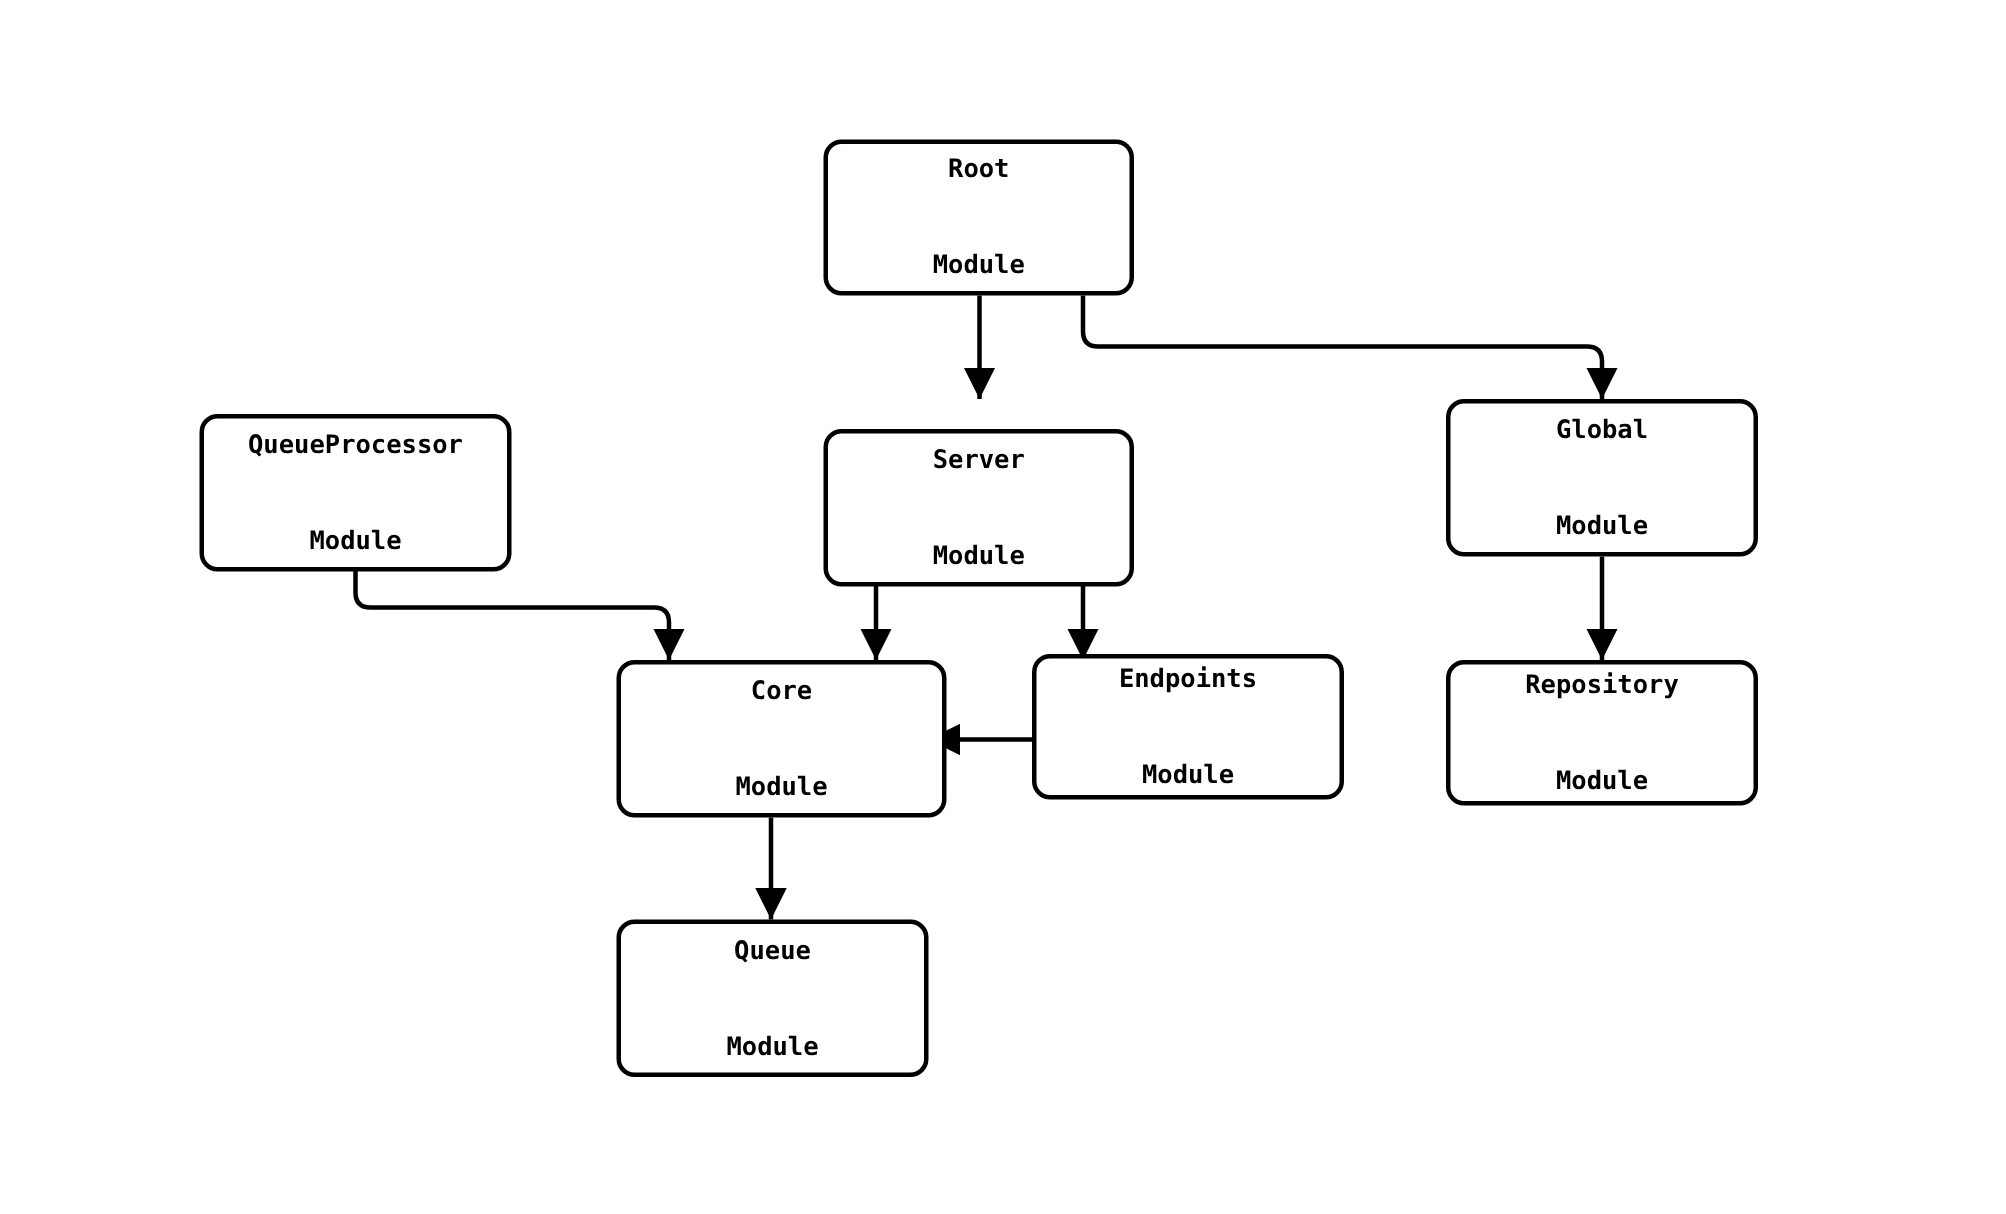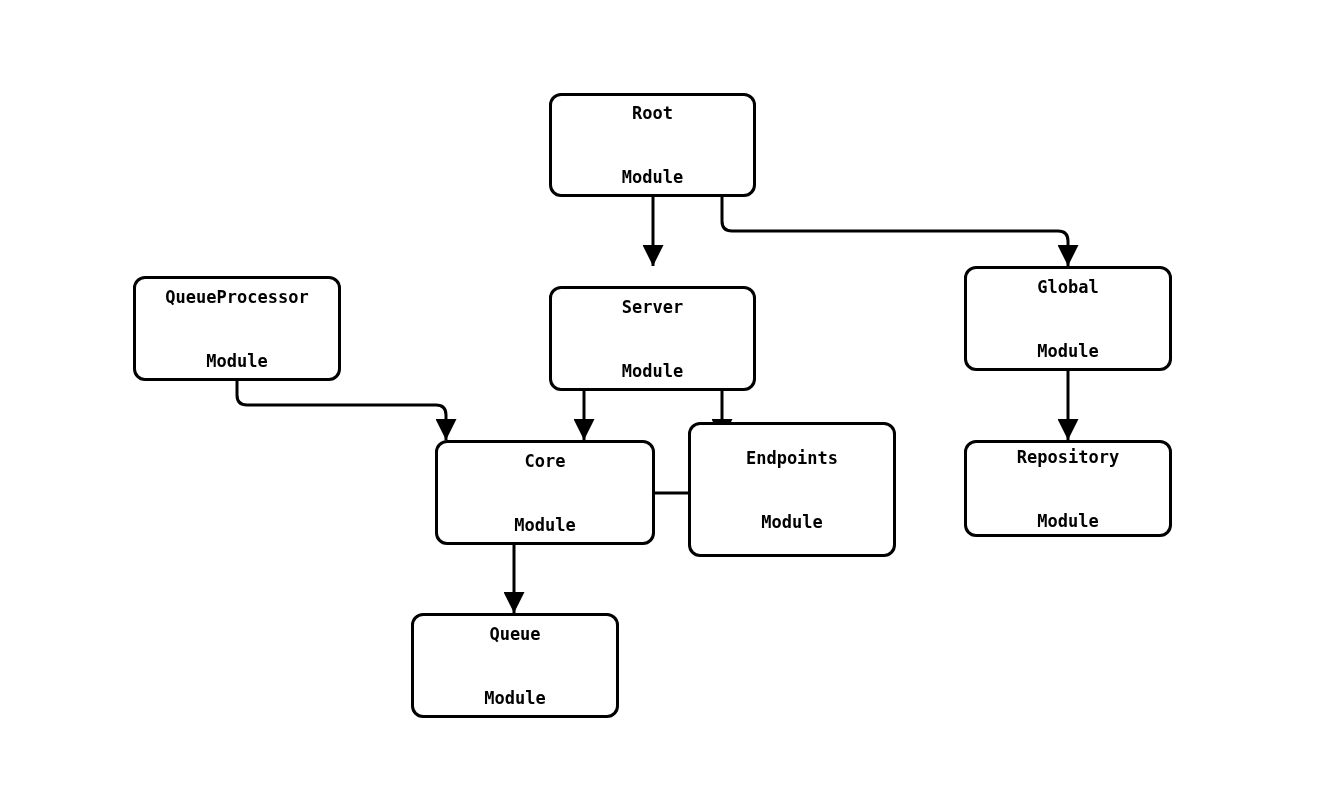--- a/index.html
+++ b/index.html
@@ -71,25 +71,25 @@
       <div class="line">Module</div>
     </div>
     <div class="node" style="left: 549px; top: 266px; width: 207px; height: 105px; margin-top: 20px;">
       <div class="line">Server</div>
       <div class="line">Module</div>
     </div>
     <div class="node" style="left: 964px; top: 266px; width: 208px; height: 105px;">
       <div class="line">Global</div>
       <div class="line">Module</div>
     </div>
-    <div class="node" style="left: 435px; top: 440px; width: 220px; height: 105px;">
+    <div class="node" style="left: 411px; top: 440px; width: 220px; height: 105px;">
       <div class="line">Core</div>
       <div class="line">Module</div>
     </div>
-    <div class="node" style="left: 688px; top: 422px; width: 208px; height: 135px;">
+    <div class="node" style="left: 688px; top: 436px; width: 208px; height: 97px;">
       <div class="line">Endpoints</div>
       <div class="line">Module</div>
     </div>
     <div class="node" style="left: 964px; top: 440px; width: 208px; height: 97px;">
       <div class="line">Repository</div>
       <div class="line">Module</div>
     </div>
     <div class="node" style="left: 411px; top: 613px; width: 208px; height: 105px;">
       <div class="line">Queue</div>
       <div class="line">Module</div>

